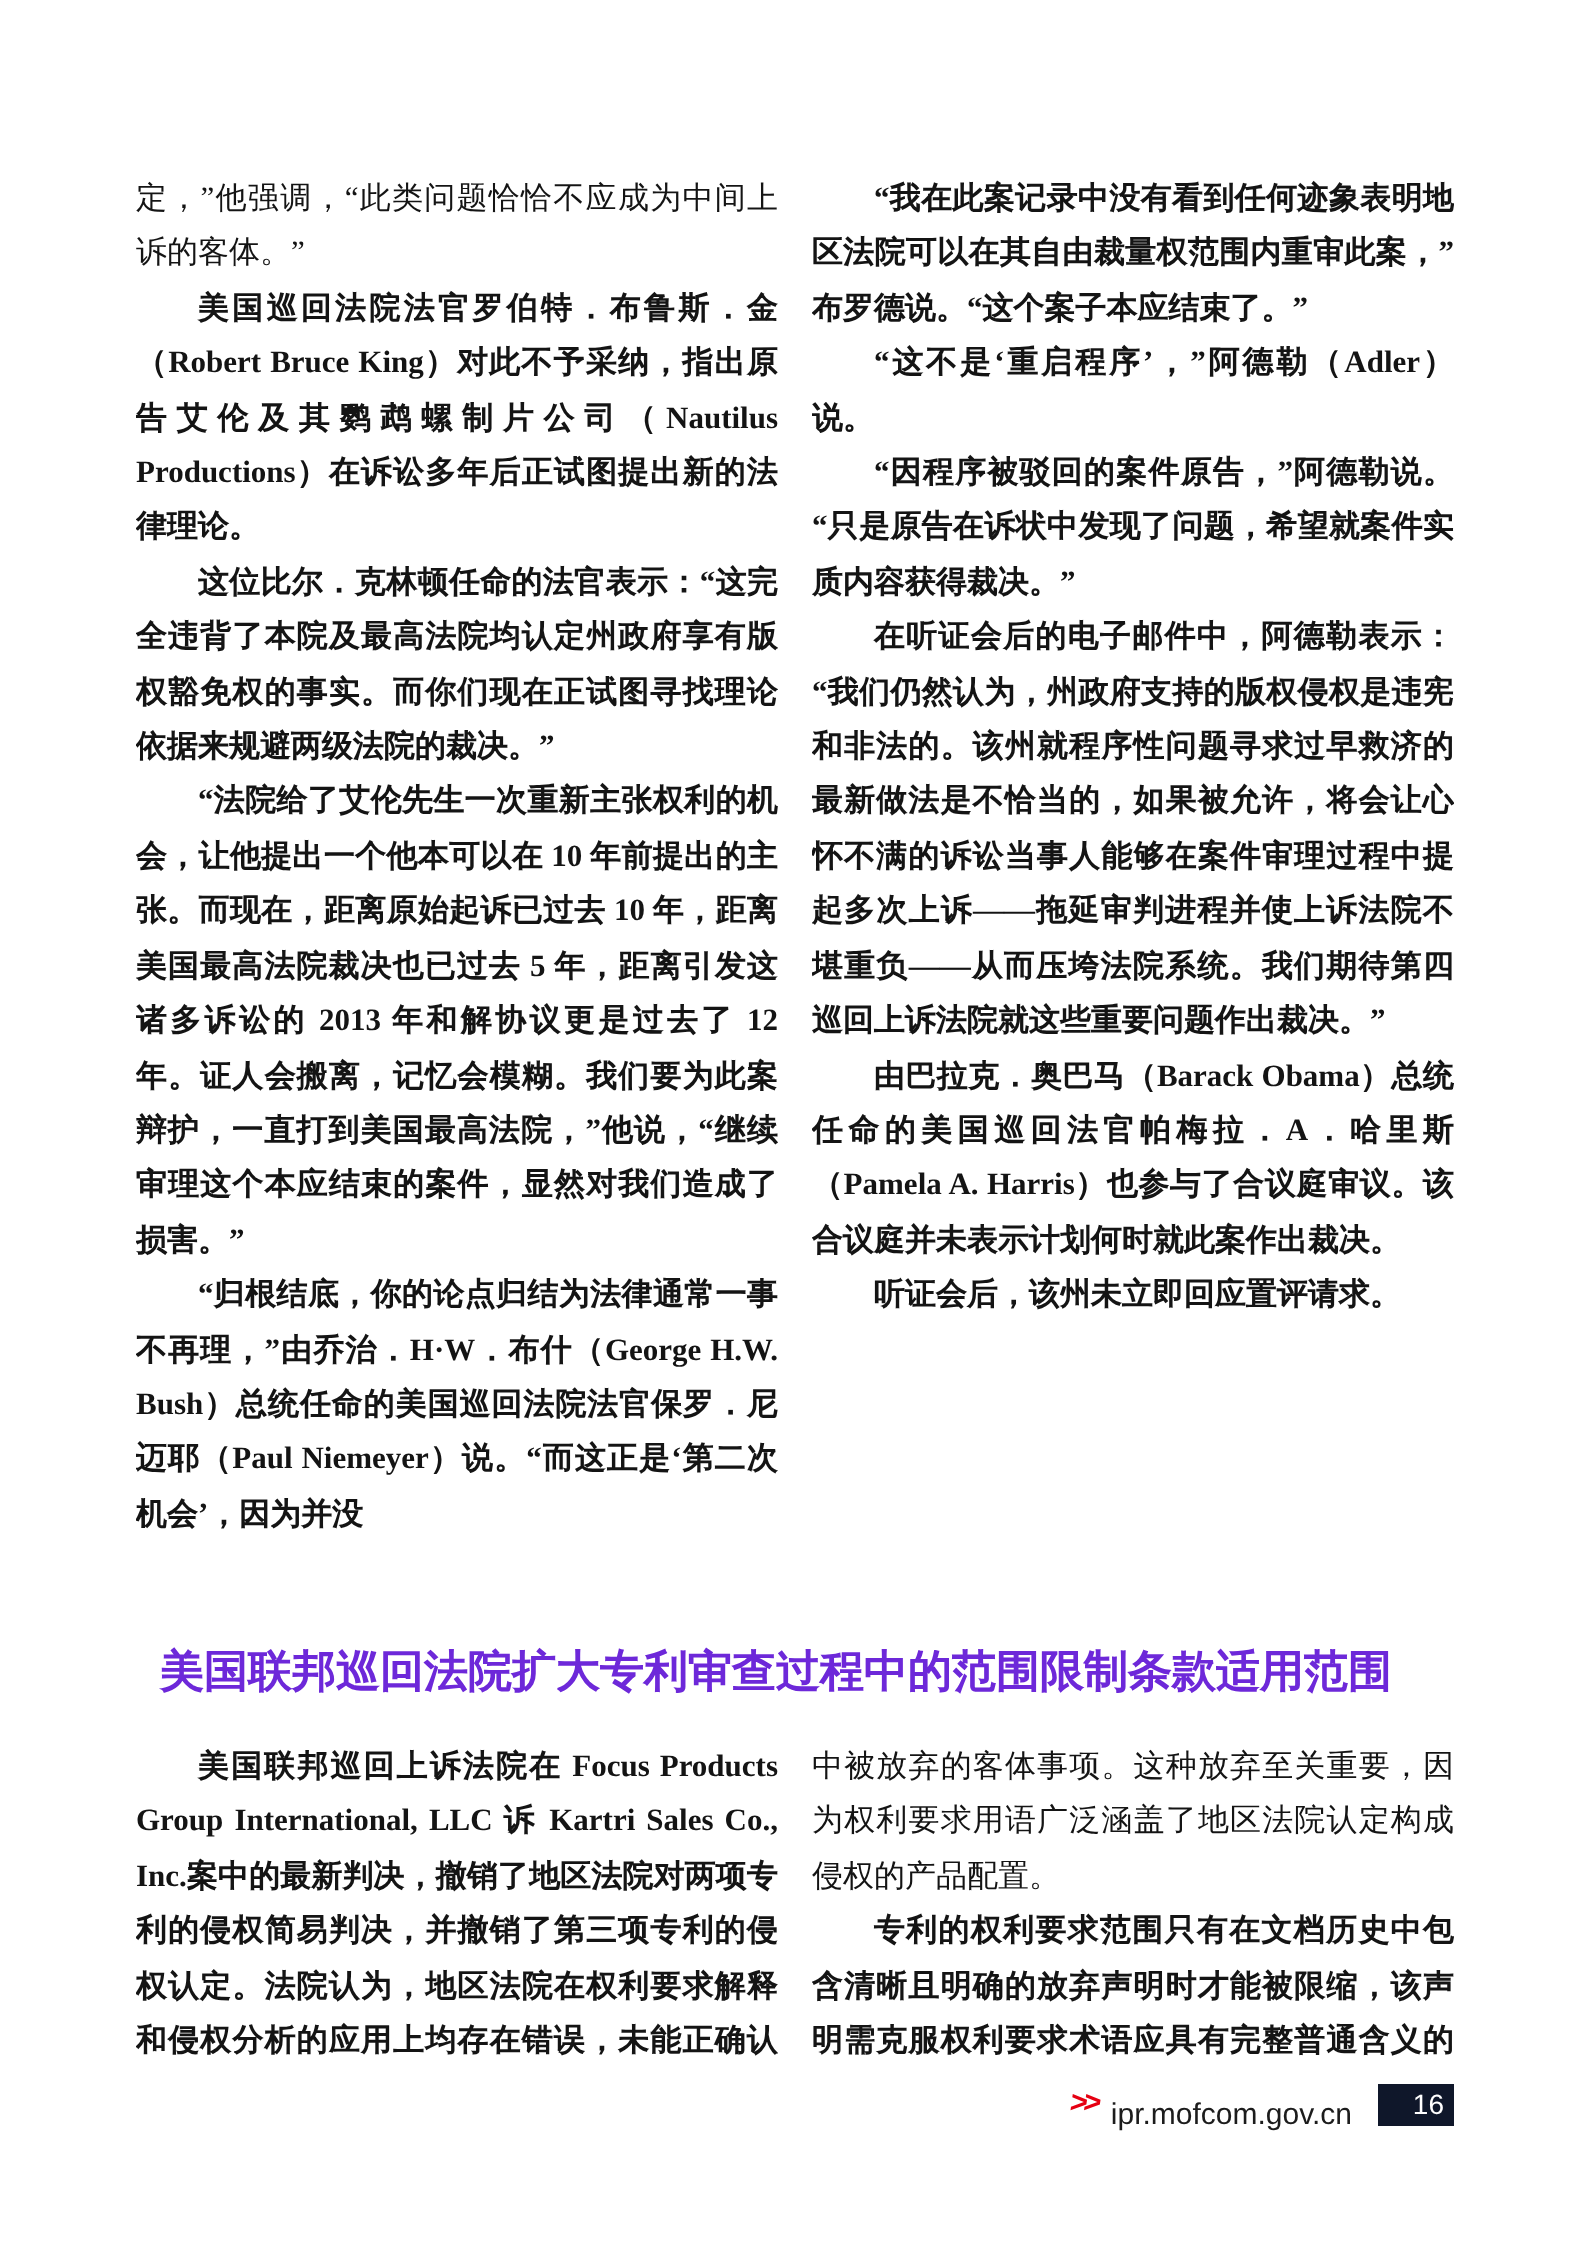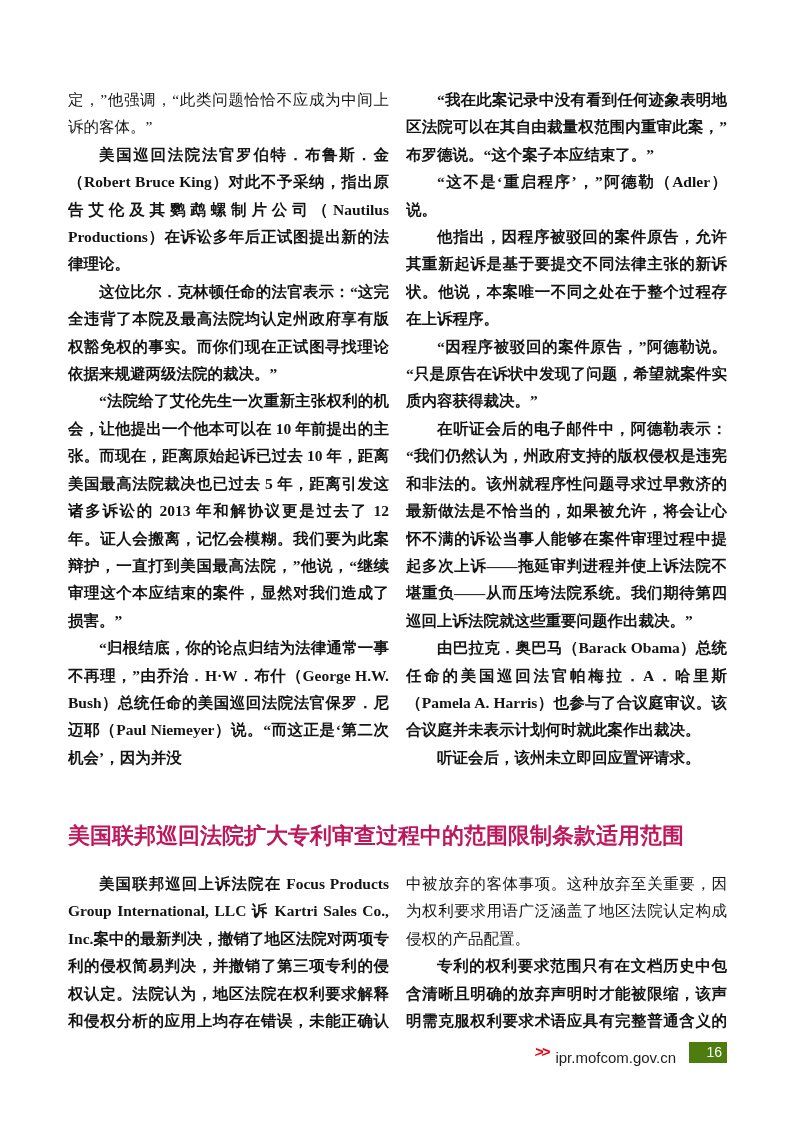--- a/index.html
+++ b/index.html
@@ -36,22 +36,22 @@
     text-align: justify;
     color: #141414;
     word-break: break-word;
   }
   p.para.indent { text-indent: 2em; font-weight: bold; }
   h1.article-title {
     font-family: "Liberation Sans", "DejaVu Sans", sans-serif;
     font-weight: bold;
     font-size: 22px;
     line-height: 30px;
-    color: #be185d;
-    margin: 41px 0 19px 0;
+    color: #6d28d9;
+    margin: 41px 0 19px 12px;
     white-space: nowrap;
   }
   .footer {
     position: absolute;
     top: 1036px;
     right: 67px;
     display: flex;
     align-items: center;
     font-family: "Liberation Sans", "DejaVu Sans", sans-serif;
   }
@@ -65,21 +65,21 @@
     line-height: 20px;
   }
   .footer .url {
     font-size: 15px;
     color: #1c1c1c;
     line-height: 20px;
     margin-top: 12px;
   }
   .footer .badge {
     margin-left: 13px;
-    background: #4d7c0f;
+    background: #0f172a;
     color: #ffffff;
     width: 38px;
     height: 21px;
     line-height: 21px;
     font-size: 14px;
     text-align: right;
     padding-right: 5px;
   }
 </style>
 </head>
@@ -92,21 +92,20 @@
       <div class="col">
           <p class="para">定，”他强调，“此类问题恰恰不应成为中间上诉的客体。”</p>
           <p class="para indent">美国巡回法院法官罗伯特．布鲁斯．金（Robert Bruce King）对此不予采纳，指出原告艾伦及其鹦鹉螺制片公司（Nautilus Productions）在诉讼多年后正试图提出新的法律理论。</p>
           <p class="para indent">这位比尔．克林顿任命的法官表示：“这完全违背了本院及最高法院均认定州政府享有版权豁免权的事实。而你们现在正试图寻找理论依据来规避两级法院的裁决。”</p>
           <p class="para indent">“法院给了艾伦先生一次重新主张权利的机会，让他提出一个他本可以在 10 年前提出的主张。而现在，距离原始起诉已过去 10 年，距离美国最高法院裁决也已过去 5 年，距离引发这诸多诉讼的 2013 年和解协议更是过去了 12 年。证人会搬离，记忆会模糊。我们要为此案辩护，一直打到美国最高法院，”他说，“继续审理这个本应结束的案件，显然对我们造成了损害。”</p>
           <p class="para indent">“归根结底，你的论点归结为法律通常一事不再理，”由乔治．H·W．布什（George H.W. Bush）总统任命的美国巡回法院法官保罗．尼迈耶（Paul Niemeyer）说。“而这正是‘第二次机会’，因为并没</p>
         </div>
       <div class="col">
           <p class="para indent">“我在此案记录中没有看到任何迹象表明地区法院可以在其自由裁量权范围内重审此案，”布罗德说。“这个案子本应结束了。”</p>
           <p class="para indent">“这不是‘重启程序’，”阿德勒（Adler）说。</p>
-          <p class="para indent">他指出，因程序被驳回的案件原告，允许其重新起诉是基于要提交不同法律主张的新诉状。他说，本案唯一不同之处在于整个过程存在上诉程序。</p>
           <p class="para indent">“因程序被驳回的案件原告，”阿德勒说。“只是原告在诉状中发现了问题，希望就案件实质内容获得裁决。”</p>
           <p class="para indent">在听证会后的电子邮件中，阿德勒表示：“我们仍然认为，州政府支持的版权侵权是违宪和非法的。该州就程序性问题寻求过早救济的最新做法是不恰当的，如果被允许，将会让心怀不满的诉讼当事人能够在案件审理过程中提起多次上诉——拖延审判进程并使上诉法院不堪重负——从而压垮法院系统。我们期待第四巡回上诉法院就这些重要问题作出裁决。”</p>
           <p class="para indent">由巴拉克．奥巴马（Barack Obama）总统任命的美国巡回法官帕梅拉．A．哈里斯（Pamela A. Harris）也参与了合议庭审议。该合议庭并未表示计划何时就此案作出裁决。</p>
           <p class="para indent">听证会后，该州未立即回应置评请求。</p>
         </div>
     </div>
 
     <h1 class="article-title">美国联邦巡回法院扩大专利审查过程中的范围限制条款适用范围</h1>
 
     <div class="two-col section-2">

